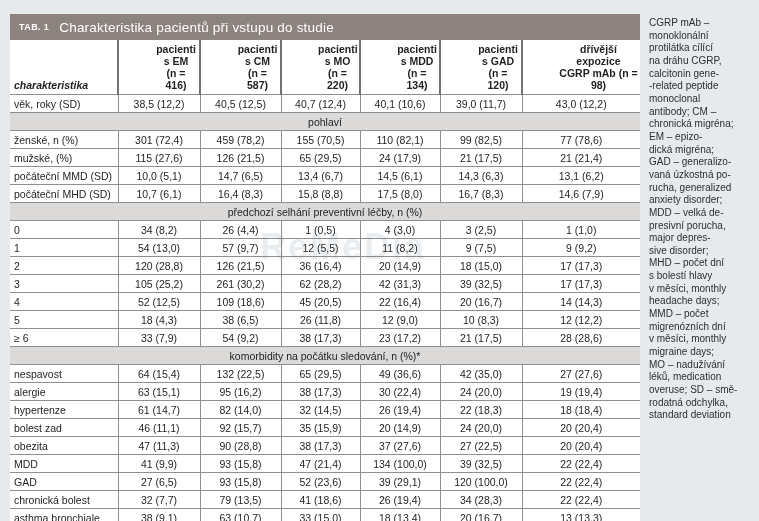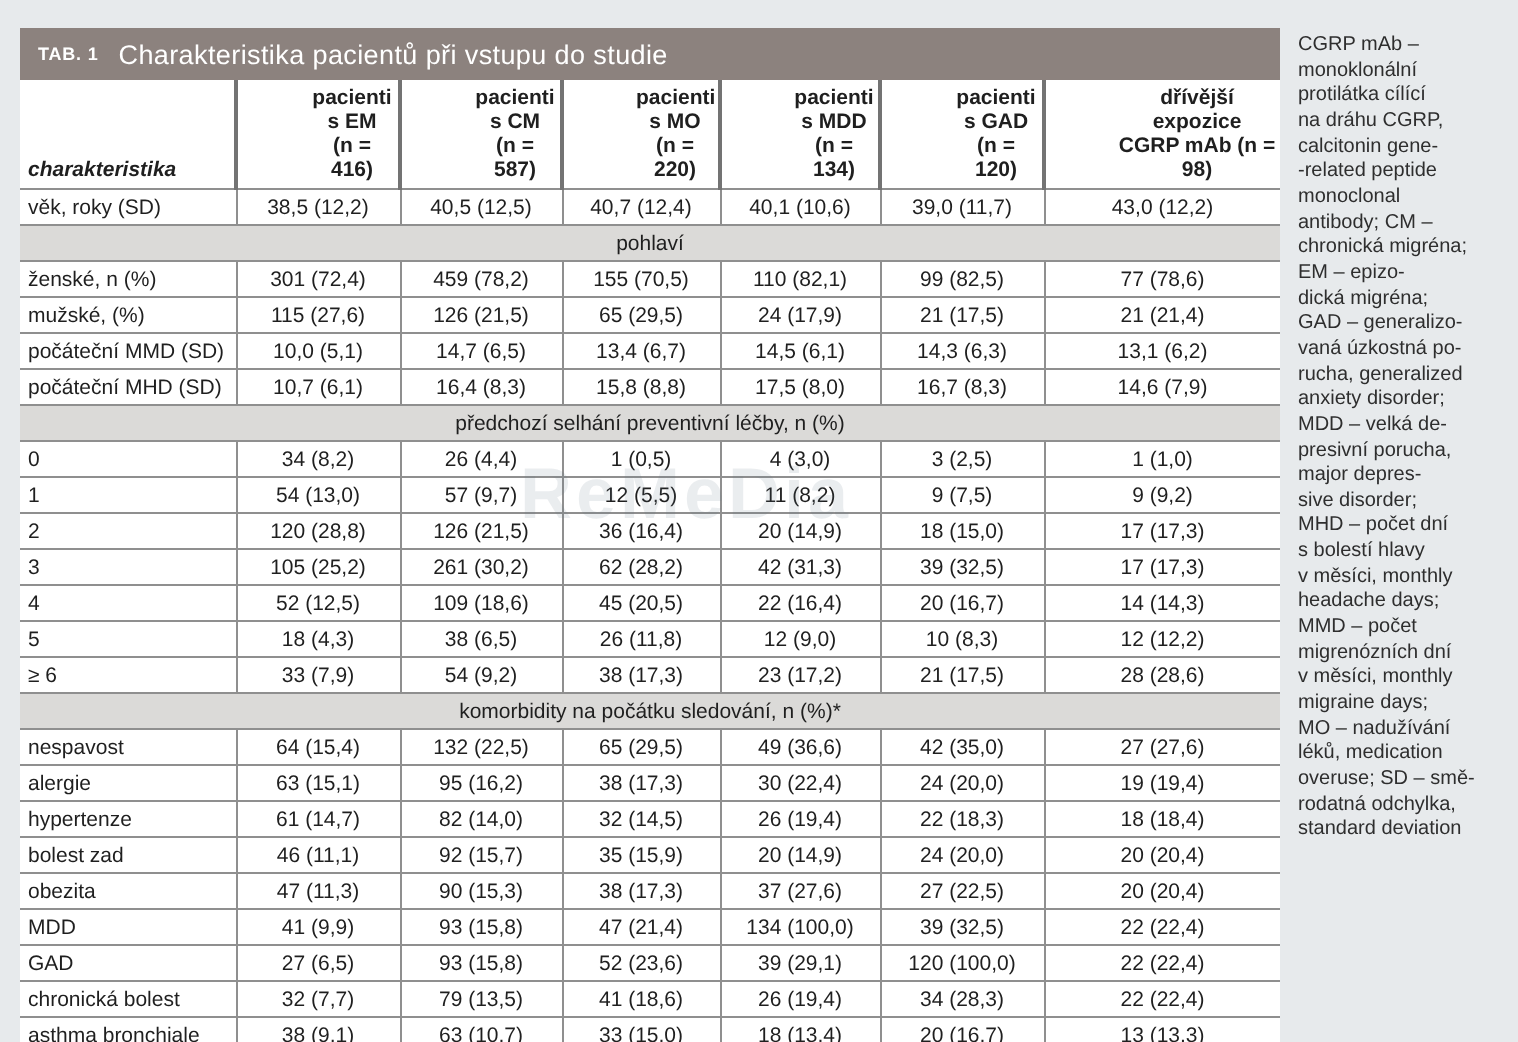--- a/index.html
+++ b/index.html
@@ -248,21 +248,21 @@
             <td class="val">46 (11,1)</td>
             <td class="val">92 (15,7)</td>
             <td class="val">35 (15,9)</td>
             <td class="val">20 (14,9)</td>
             <td class="val">24 (20,0)</td>
             <td class="val">20 (20,4)</td>
           </tr>
           <tr>
             <td class="lbl">obezita</td>
             <td class="val">47 (11,3)</td>
-            <td class="val">90 (15,3)</td>
+            <td class="val">90 (28,8)</td>
             <td class="val">38 (17,3)</td>
             <td class="val">37 (27,6)</td>
             <td class="val">27 (22,5)</td>
             <td class="val">20 (20,4)</td>
           </tr>
           <tr>
             <td class="lbl">MDD</td>
             <td class="val">41 (9,9)</td>
             <td class="val">93 (15,8)</td>
             <td class="val">47 (21,4)</td>

